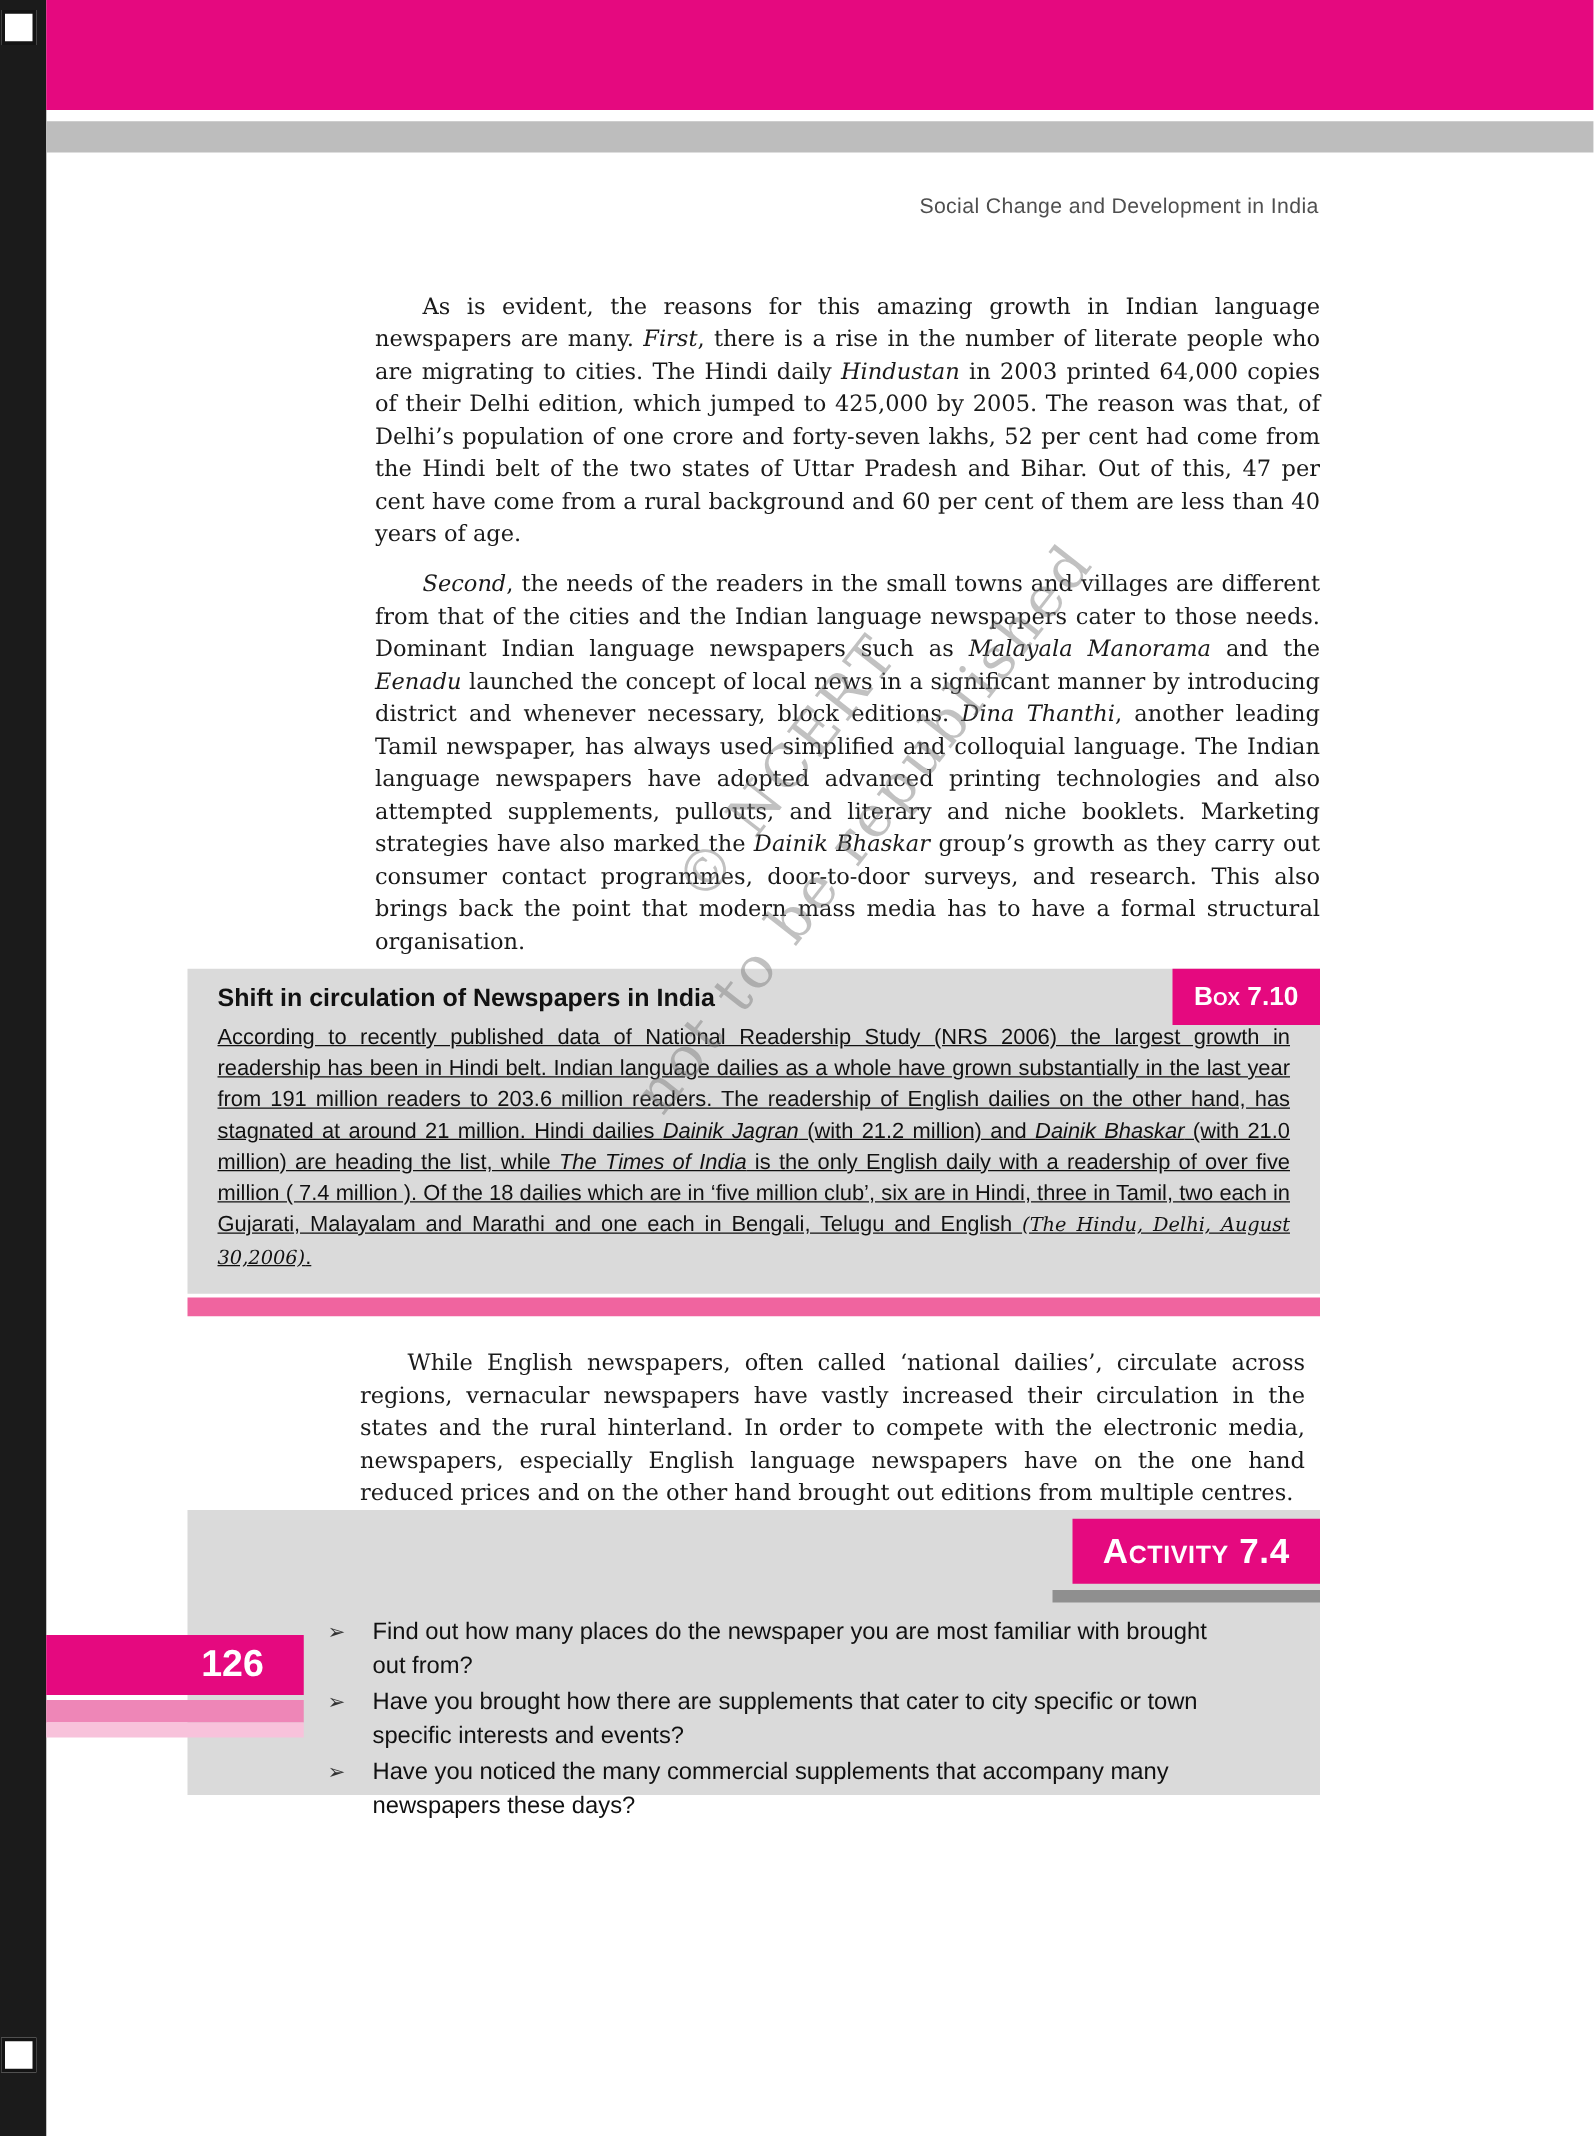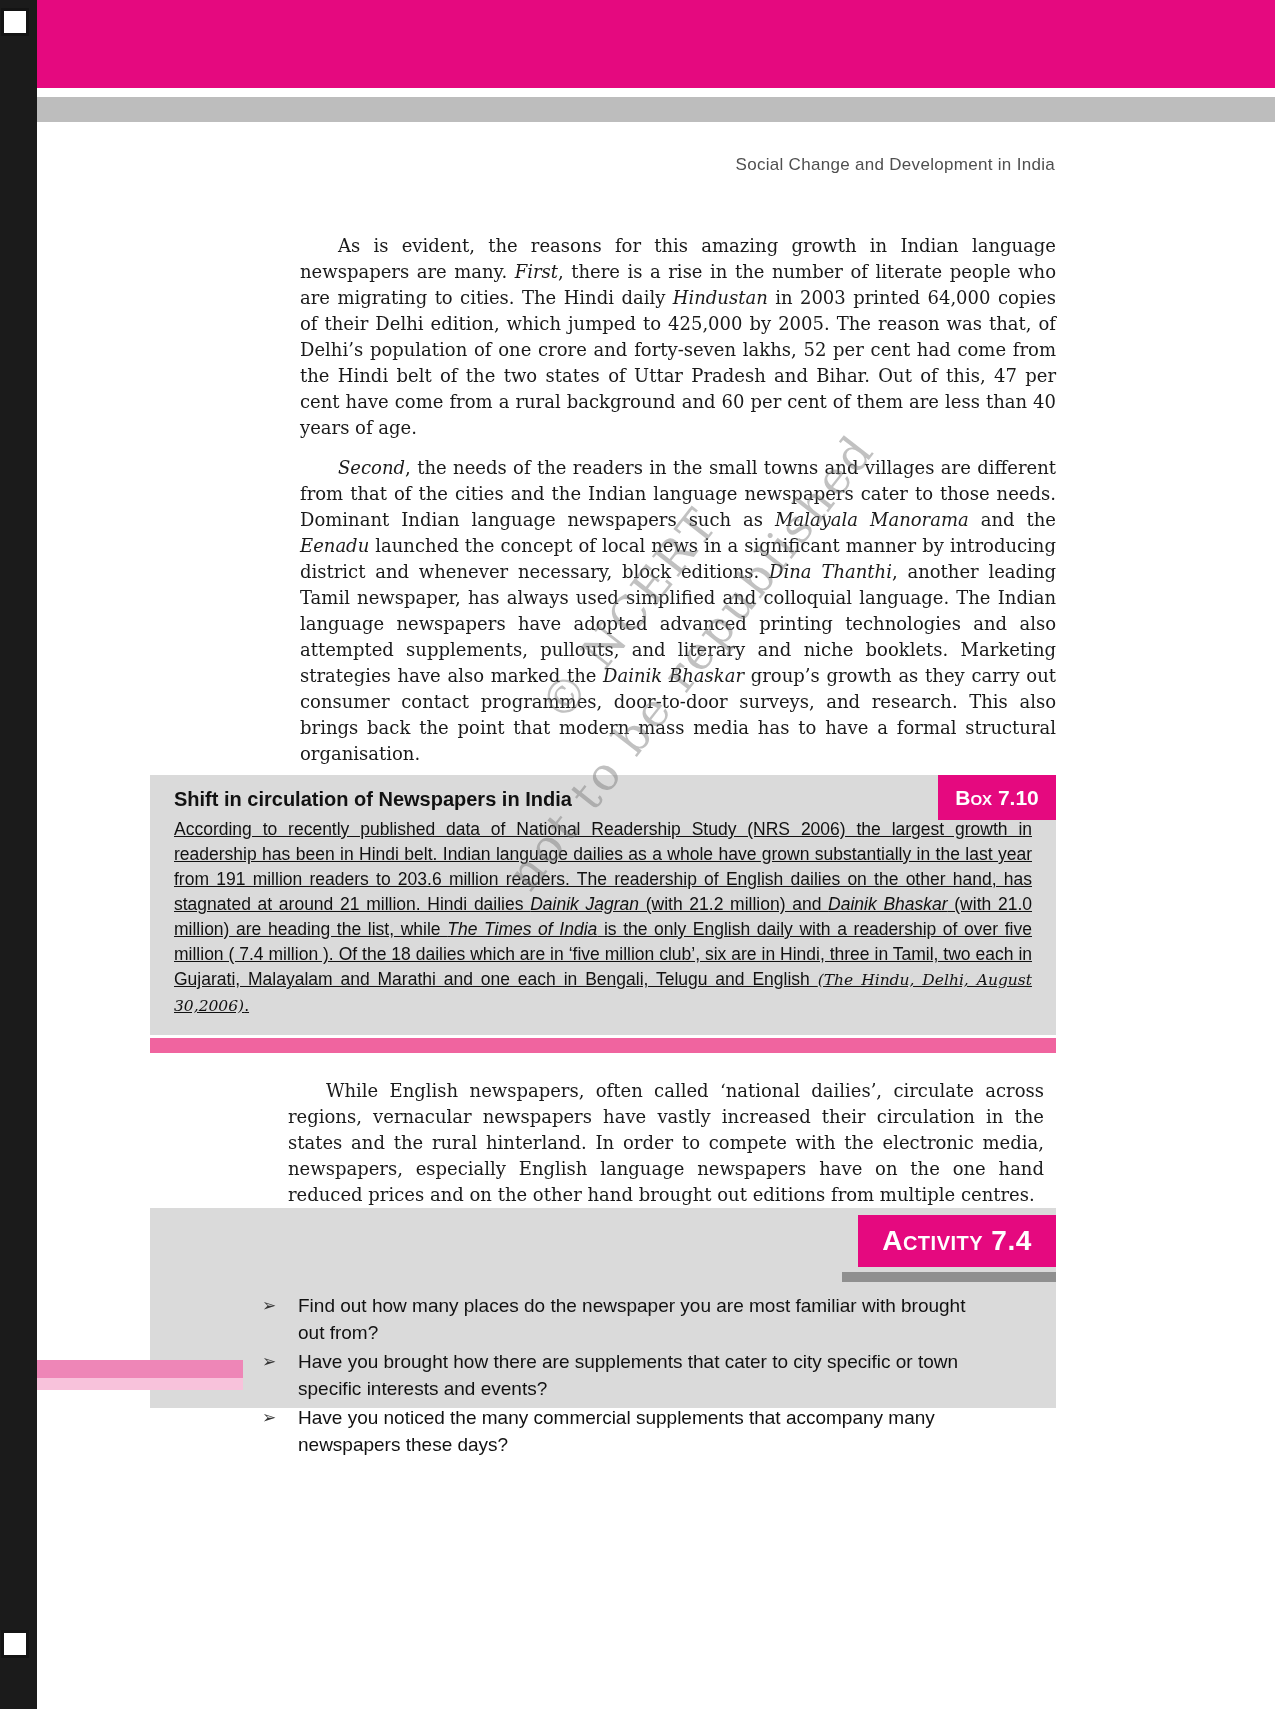--- a/index.html
+++ b/index.html
@@ -45,21 +45,21 @@
     padding:4px 24px 0 24px; font-family:"Liberation Sans", sans-serif;
     font-size:17.5px; line-height:25px; text-align:justify; color:#111;text-decoration:underline;
   }
   .cite { font-family:"DejaVu Serif", serif; font-size:15.5px; }
 
   .pink-strip { position:absolute; left:150px; top:1038px; width:906px; height:15px; background:#f0649f; }
 
   .para3-wrap { position:absolute; left:288px; top:1078px; width:756px; }
 
   
-  .activity { position:absolute; left:150px; top:1208px; width:906px; height:200px; background:#dadada; }
+  .activity { position:absolute; left:150px; top:1208px; width:906px; height:228px; background:#dadada; }
   .activity-label {
     position:absolute; right:0; top:7px; width:198px; height:52px;
     background:#e5097f; color:#ffffff; display:flex; align-items:center; justify-content:center;
     font-weight:bold; font-size:28px; font-variant:small-caps; letter-spacing:0.5px;
   }
   .activity-underbar { position:absolute; right:0; top:64px; width:214px; height:10px; background:#8f8f8f; }
   .activity-list { position:absolute; left:112px; top:84px; width:732px; list-style:none; }
   .activity-item { display:flex; gap:14px; font-size:19px; line-height:27px; color:#111; margin-bottom:2px; }
   .bullet-marker { flex:0 0 22px; font-size:17px; color:#333; line-height:27px; }
   .bullet-text { flex:1; }
@@ -129,20 +129,23 @@
         <span class="bullet-marker">➢</span>
         <span class="bullet-text">Have you brought how there are supplements that cater to city specific or town specific interests and events?</span>
       </li>
       <li class="activity-item">
         <span class="bullet-marker">➢</span>
         <span class="bullet-text">Have you noticed the many commercial supplements that accompany many newspapers these days?</span>
       </li>
     </ul>
   </div>
 
+  <div class="page-tab">
+    <span>126</span>
+  </div>
   <div class="tab-strip1"></div>
   <div class="tab-strip2"></div>
 
   <div class="watermark">
     <div>© NCERT</div>
     <div>not to be republished</div>
   </div>
 
 
 </div>

